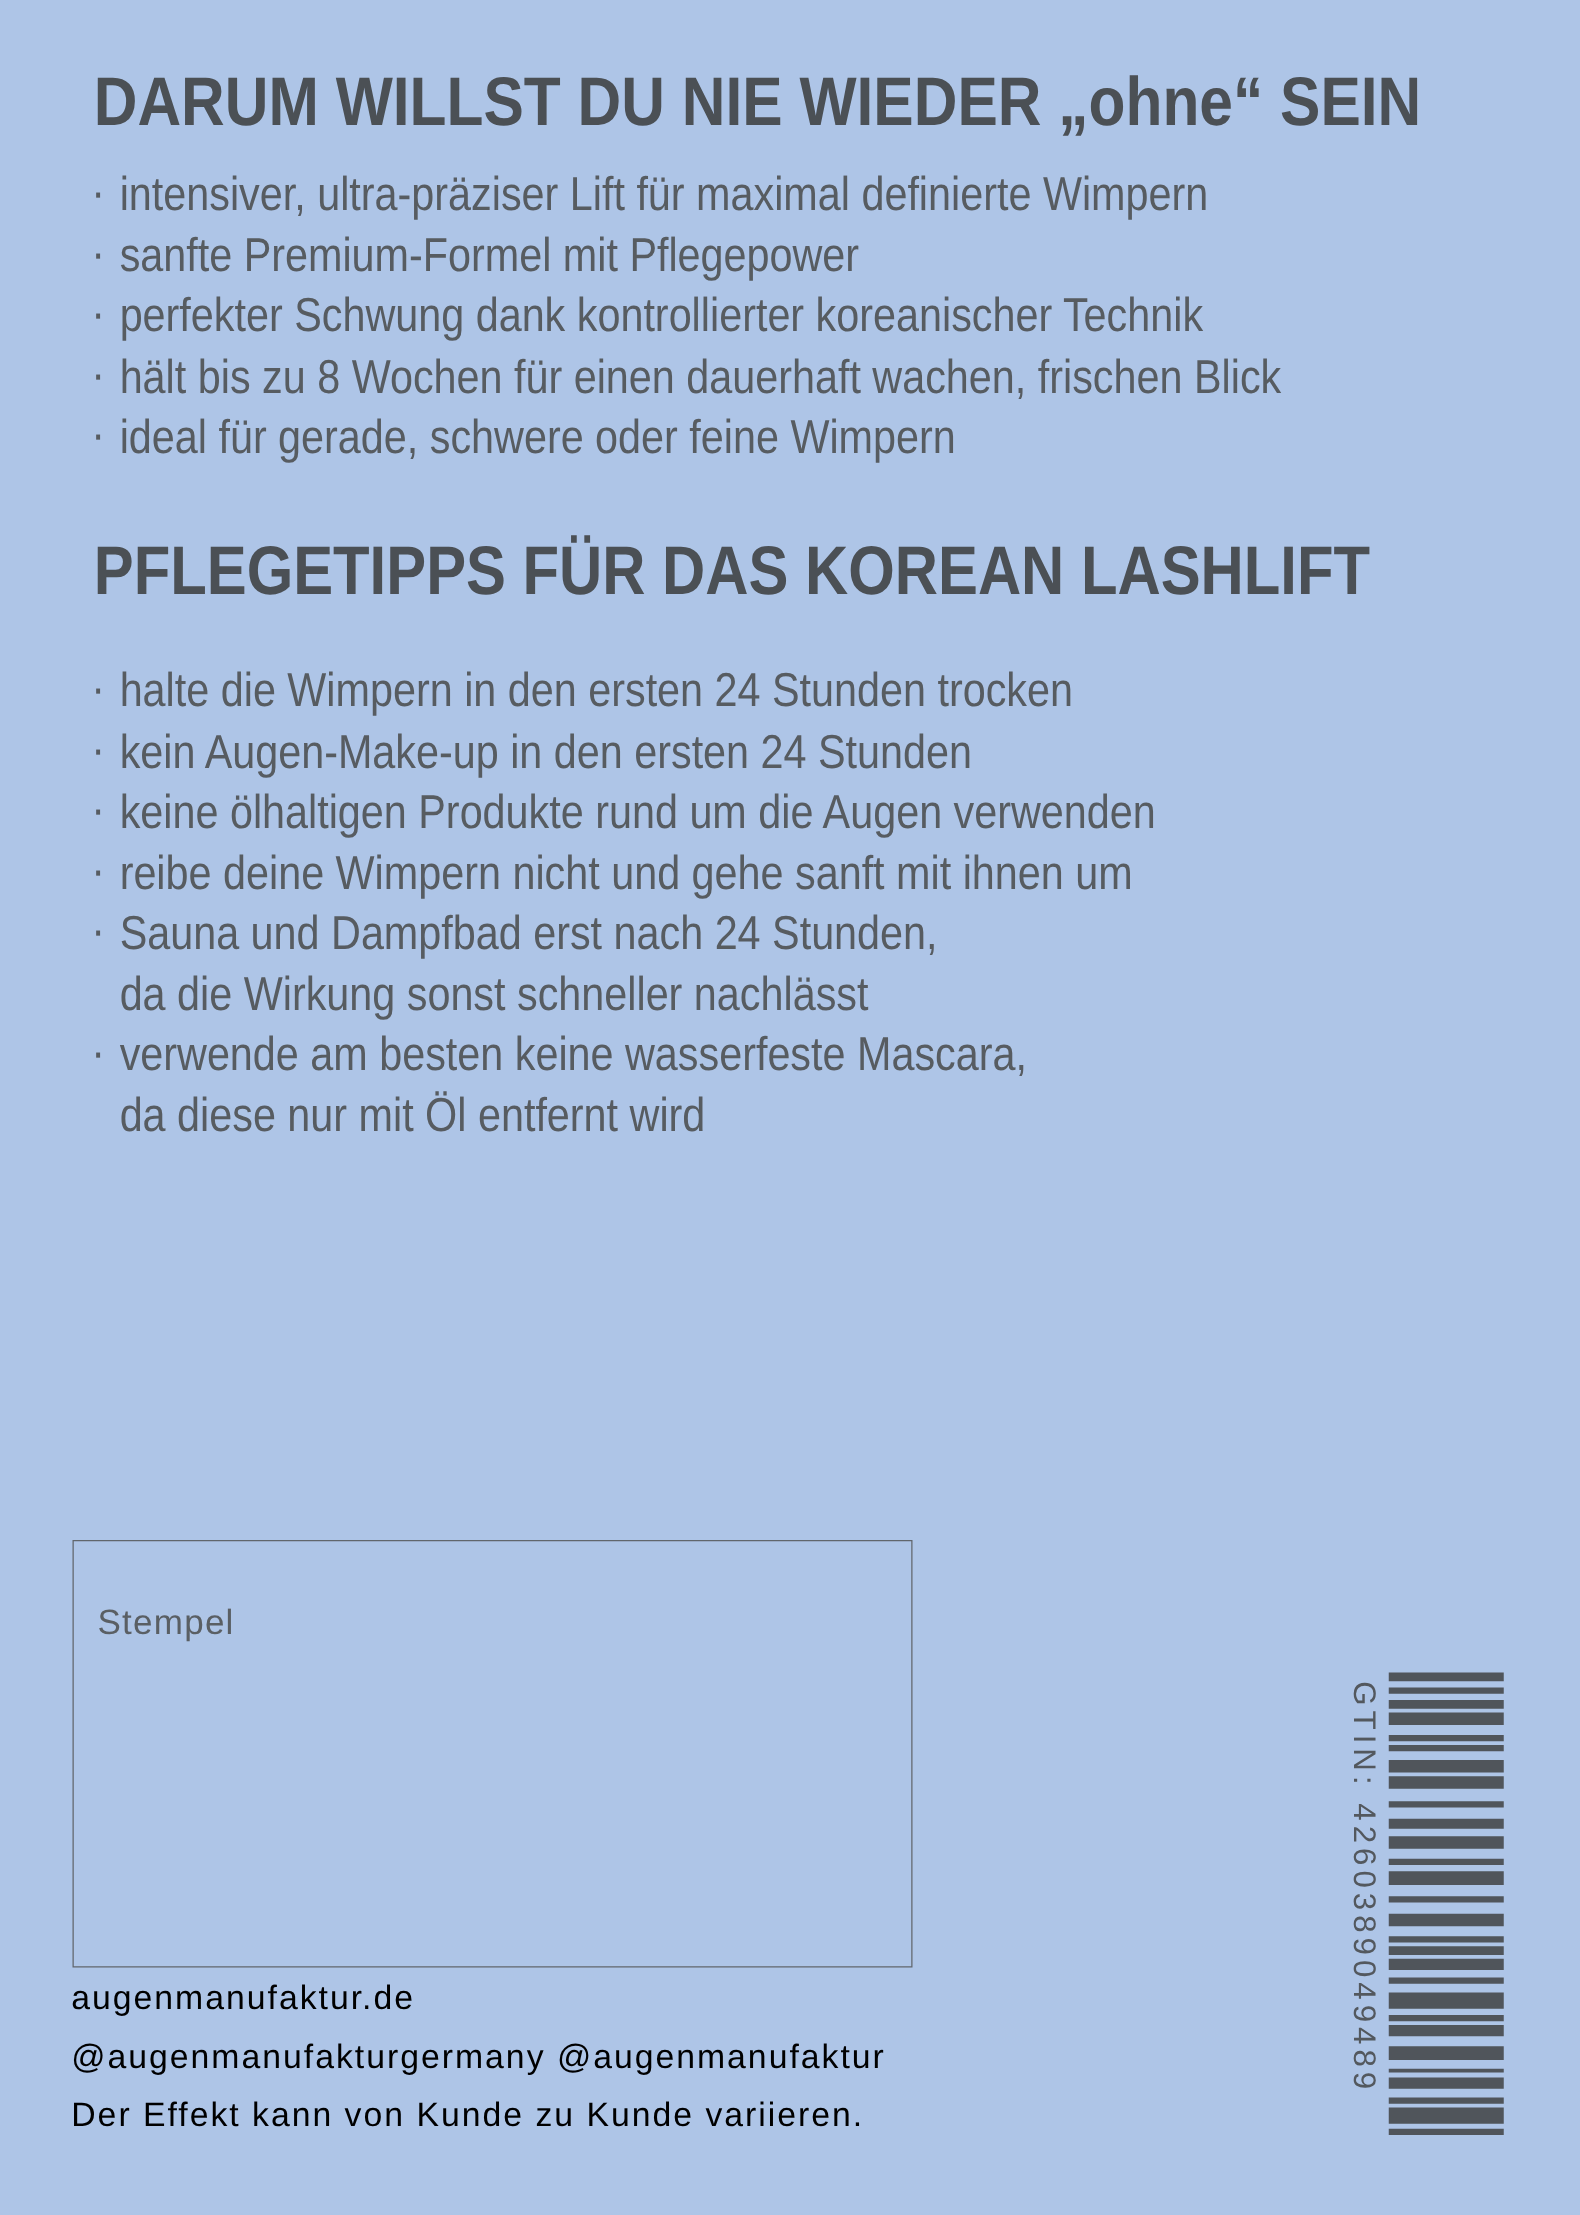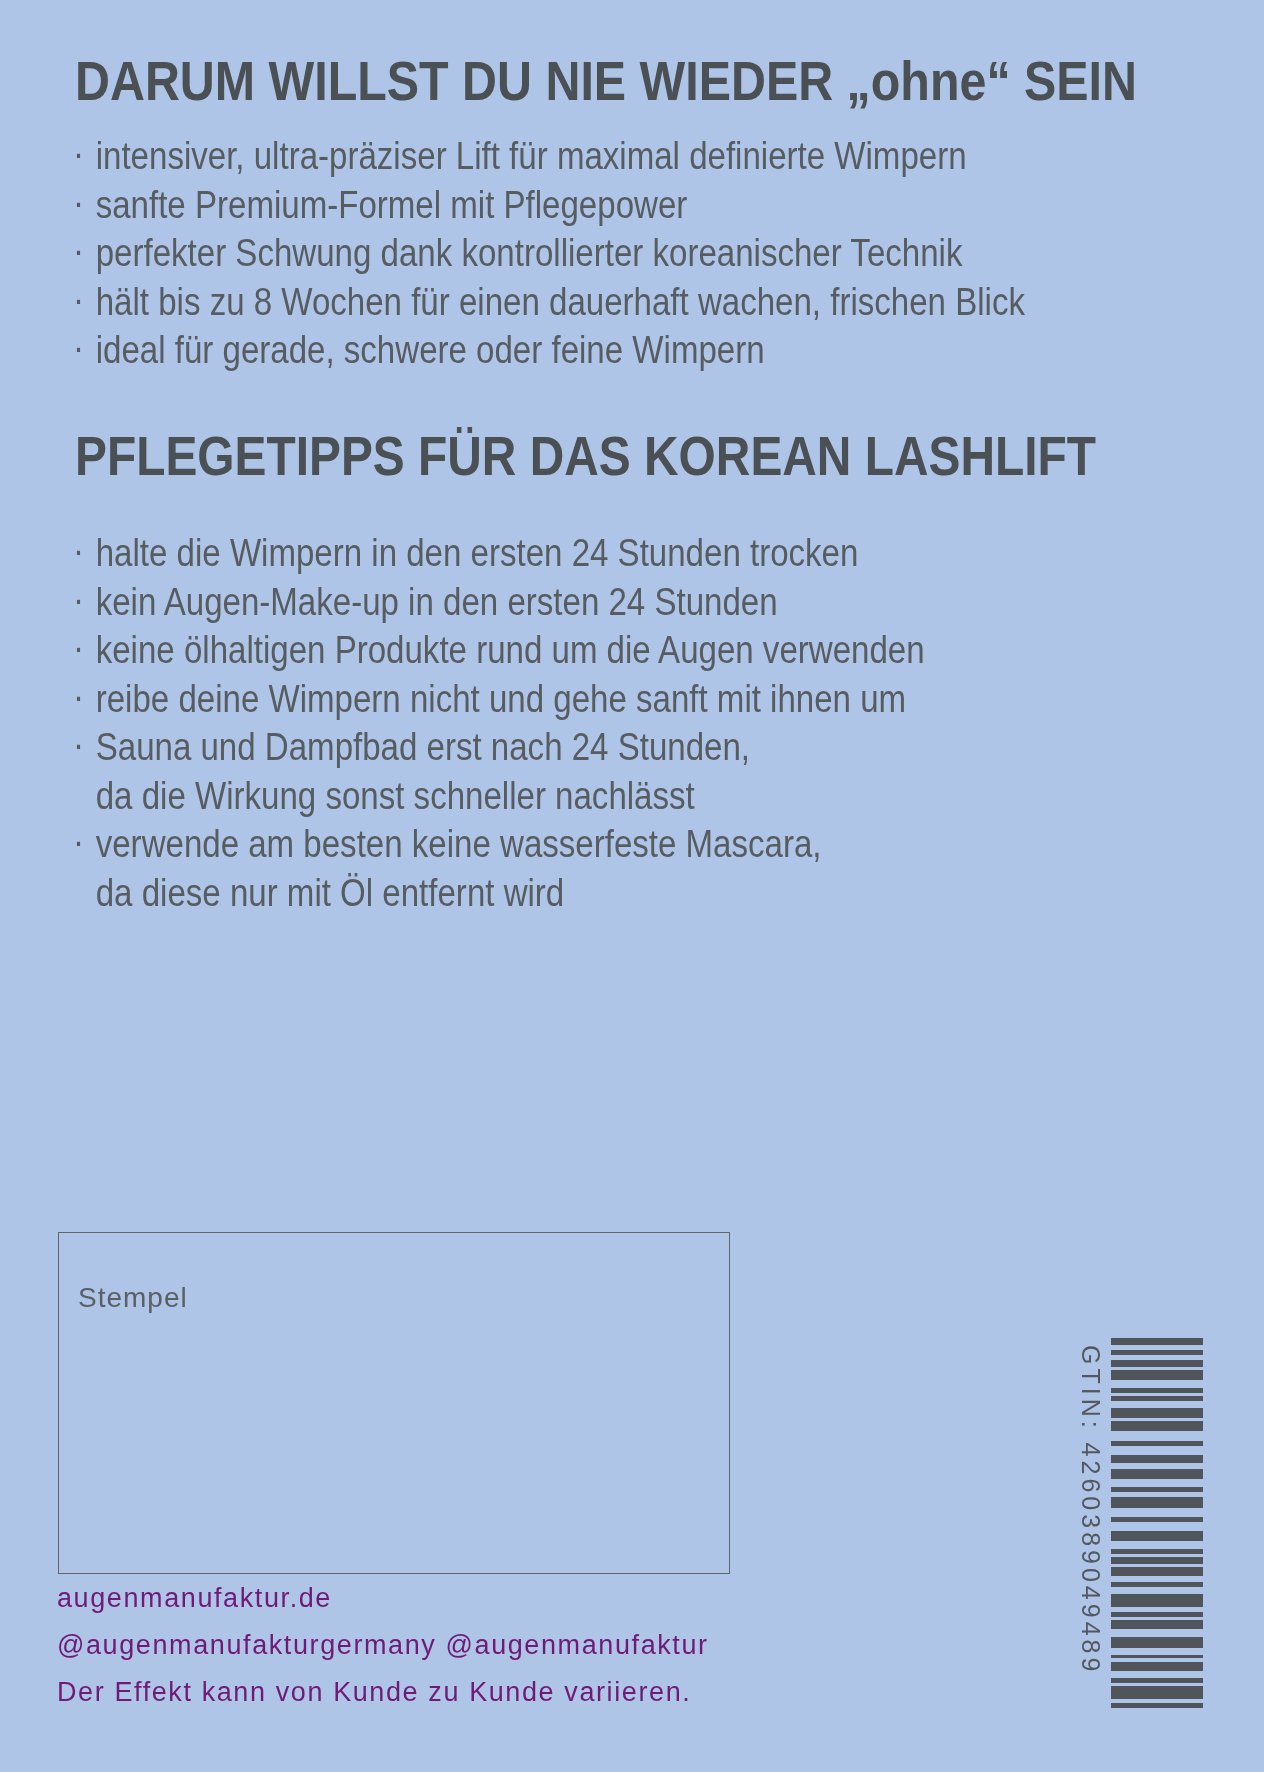--- a/index.html
+++ b/index.html
@@ -29,21 +29,21 @@
   .stamp-box{
     position:absolute;left:58px;top:1232px;width:672px;height:342px;
     border:1px solid #61666c;box-sizing:border-box;
   }
   .stamp-box .stamp-label{
     position:absolute;left:19px;top:8px;
     font-size:28px;letter-spacing:1px;color:#5a5f64;margin-top:41px;
   }
   .foot{
     position:absolute;left:57px;white-space:nowrap;
-    font-size:27px;letter-spacing:1.6px;color:#701a75;
+    font-size:27px;letter-spacing:1.6px;color:#000000;
   }
   #website-line{top:1583px;}
   #social-line{top:1630px;}
   #disclaimer-line{top:1677px;}
   .gtin-text{
     position:absolute;left:1104px;top:1345px;width:358px;height:26px;
     line-height:26px;font-size:25px;letter-spacing:4px;color:#53585e;
     transform:rotate(90deg);transform-origin:left top;white-space:nowrap;
   }
   .barcode{position:absolute;left:1111px;top:1338px;width:92px;}

